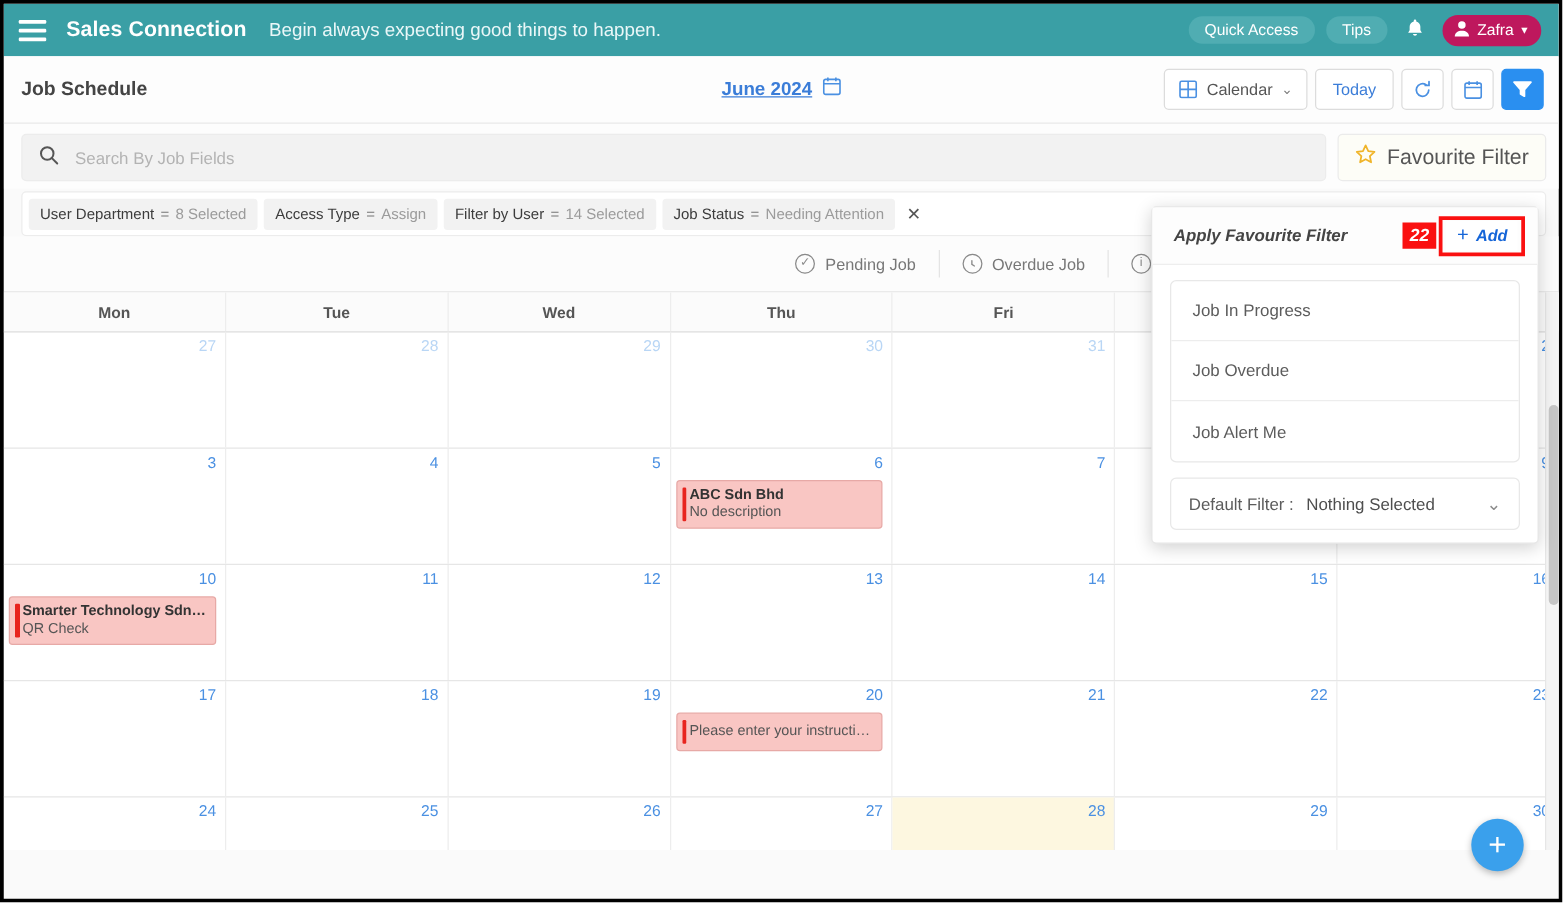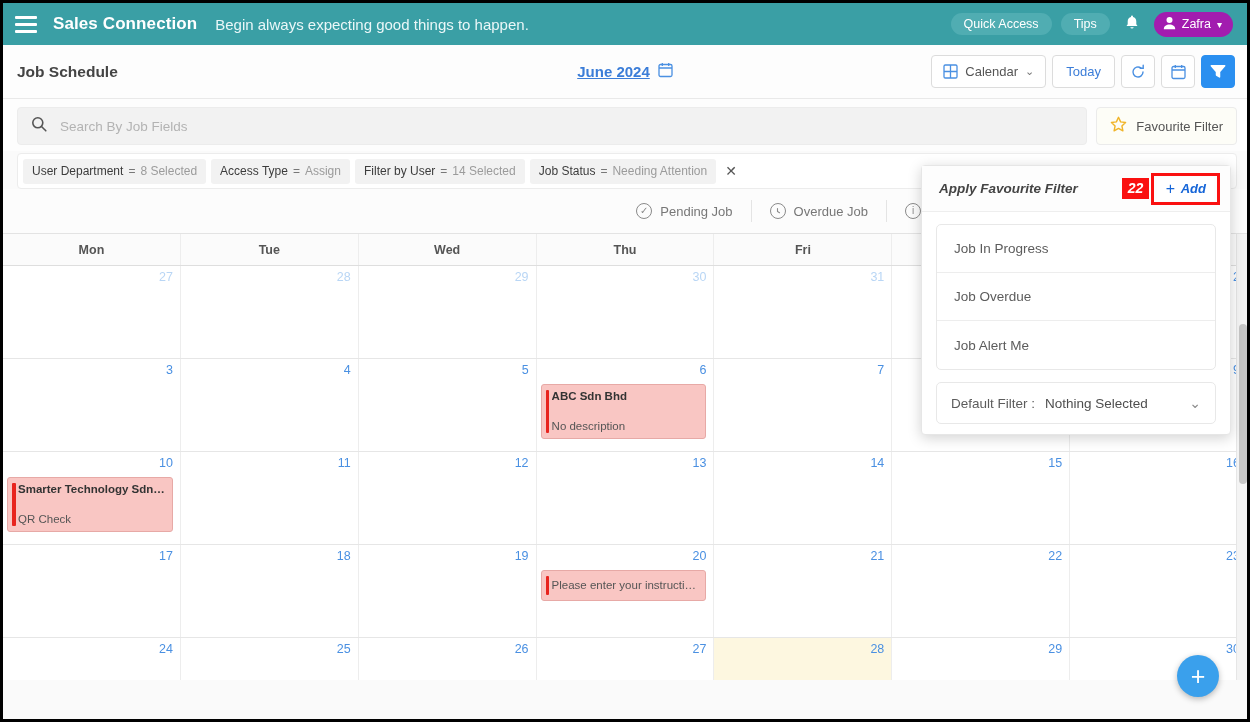--- a/index.html
+++ b/index.html
@@ -46,21 +46,21 @@
     background: #50adb2;
     border-radius: 14px;
     padding: 4px 13px;
     font-size: 12.5px;
     color: #fff;
     white-space: nowrap;
     cursor: pointer;
   }
   .bell { font-size: 17px; cursor: pointer; padding: 0 5px; line-height: 1; }
   .userpill {
-    background: #a21caf; border-radius: 15px; padding: 4px 11px 4px 9px;
+    background: #be185d; border-radius: 15px; padding: 4px 11px 4px 9px;
     font-size: 12.5px; display: flex; align-items: center; gap: 6px; cursor: pointer;
   }
   .avatar-glyph { font-size: 13px; }
   .caret { font-size: 10px; }
 
   
   .titlebar {
     height: 54px;
     background: #fdfdfd;
     border-bottom: 1px solid #e9e9e9;
@@ -105,21 +105,21 @@
   }
   .searchbox .mag { color: #555; font-size: 16px; }
   .searchbox input {
     border: none; outline: none; background: transparent;
     font-size: 13.5px; font-family: inherit; color: #444; width: 100%;
   }
   .searchbox input::placeholder { color: #b3b3b3; }
   .favfilter {
     height: 38px; background: #fdfdf7; border: 1px solid #ebebeb; border-radius: 4px;
     display: flex; align-items: center; gap: 9px; padding: 16px 13px;
-    font-size: 13px; color: #555; cursor: pointer; white-space: nowrap;
+    font-size: 17px; color: #555; cursor: pointer; white-space: nowrap;
   }
   .star { color: #f0b429; font-size: 16px; }
 
   
   .chiprow {
     margin: 2px 10px 0 14px;
     border: 1px solid #ececec; border-radius: 4px; background: #fff;
     height: 36px; display: flex; align-items: center; padding: 0 5px; gap: 0;
   }
   .chip {
@@ -199,21 +199,21 @@
   }
   .event::before {
     content: ""; position: absolute; left: 4px; top: 5px; bottom: 5px;
     width: 3.5px; background: #e8241e; border-radius: 1px;
   }
   .ev-title {
     font-size: 11.5px; font-weight: bold; color: #333;
     white-space: nowrap; overflow: hidden; text-overflow: ellipsis;
   }
   .ev-desc {
-    font-size: 11.5px; color: #555; margin-top: 18px;
+    font-size: 11.5px; color: #555; margin-top: 2px;
     white-space: nowrap; overflow: hidden; text-overflow: ellipsis;
   }
   .ev-plain {
     font-size: 11.5px; color: #555;
     white-space: nowrap; overflow: hidden; text-overflow: ellipsis;
   }
 
   
   .vscroll {
     position: absolute; top: 0; right: 0; width: 11px; bottom: 0;

